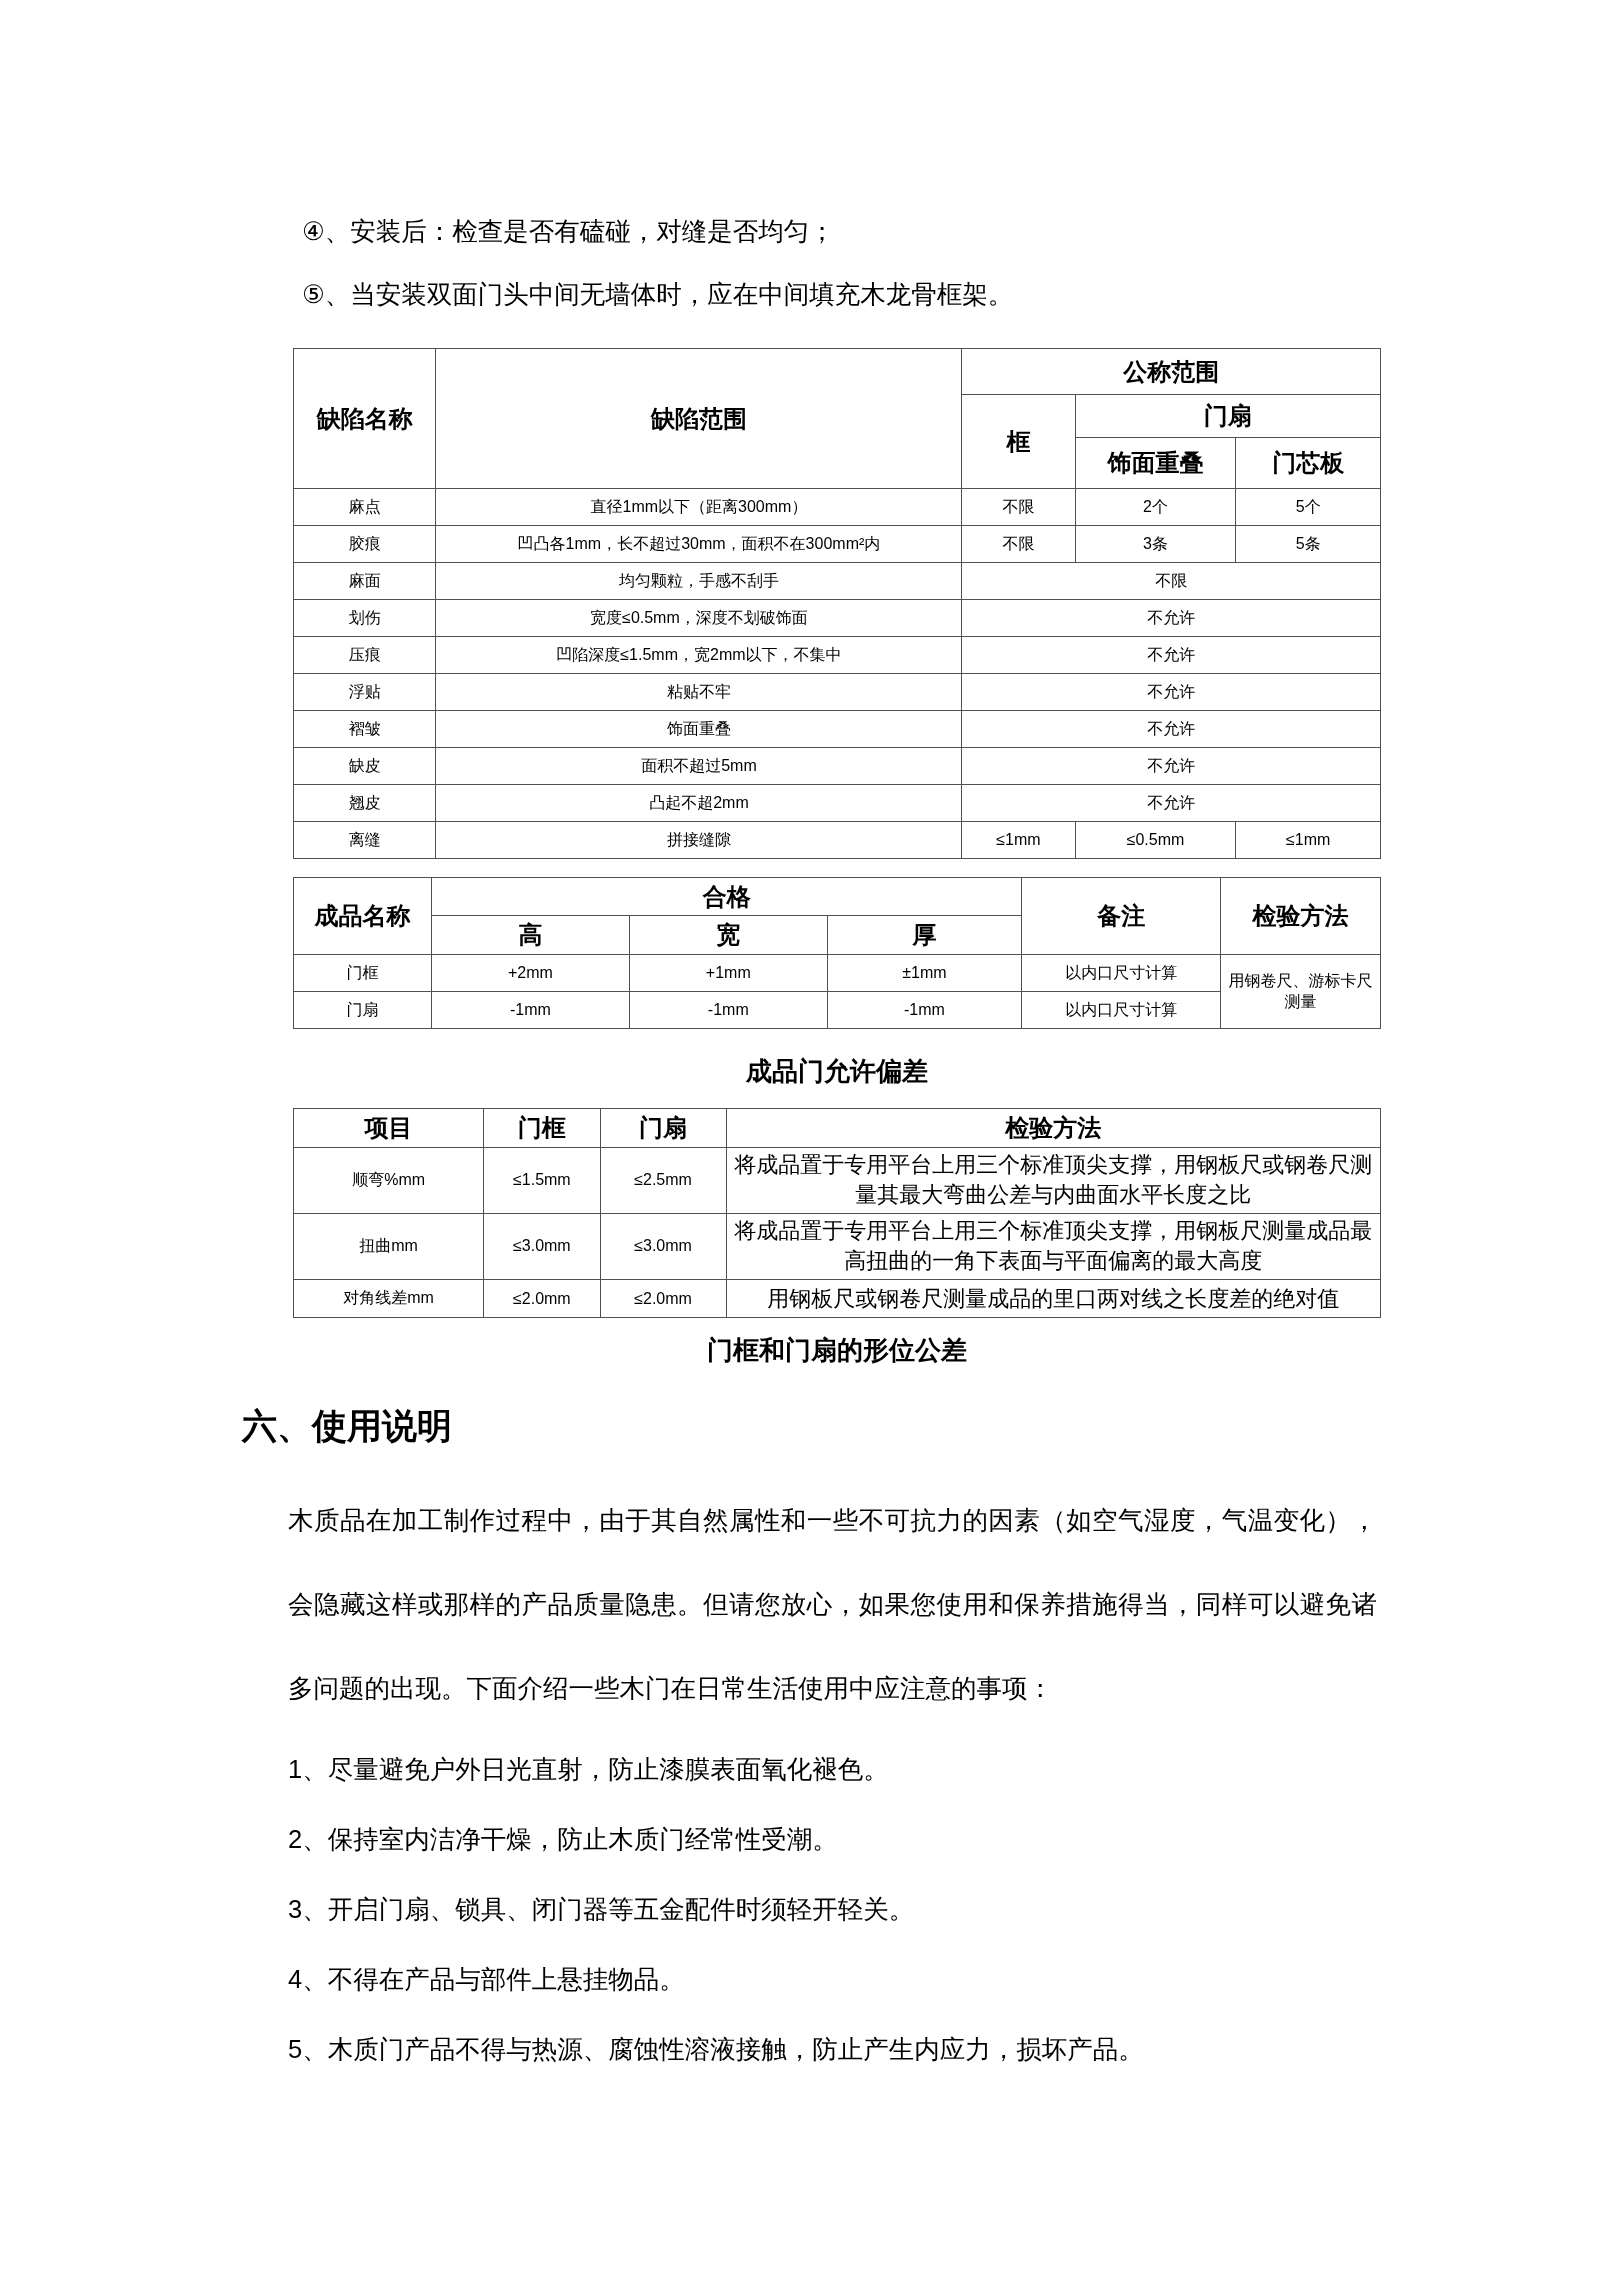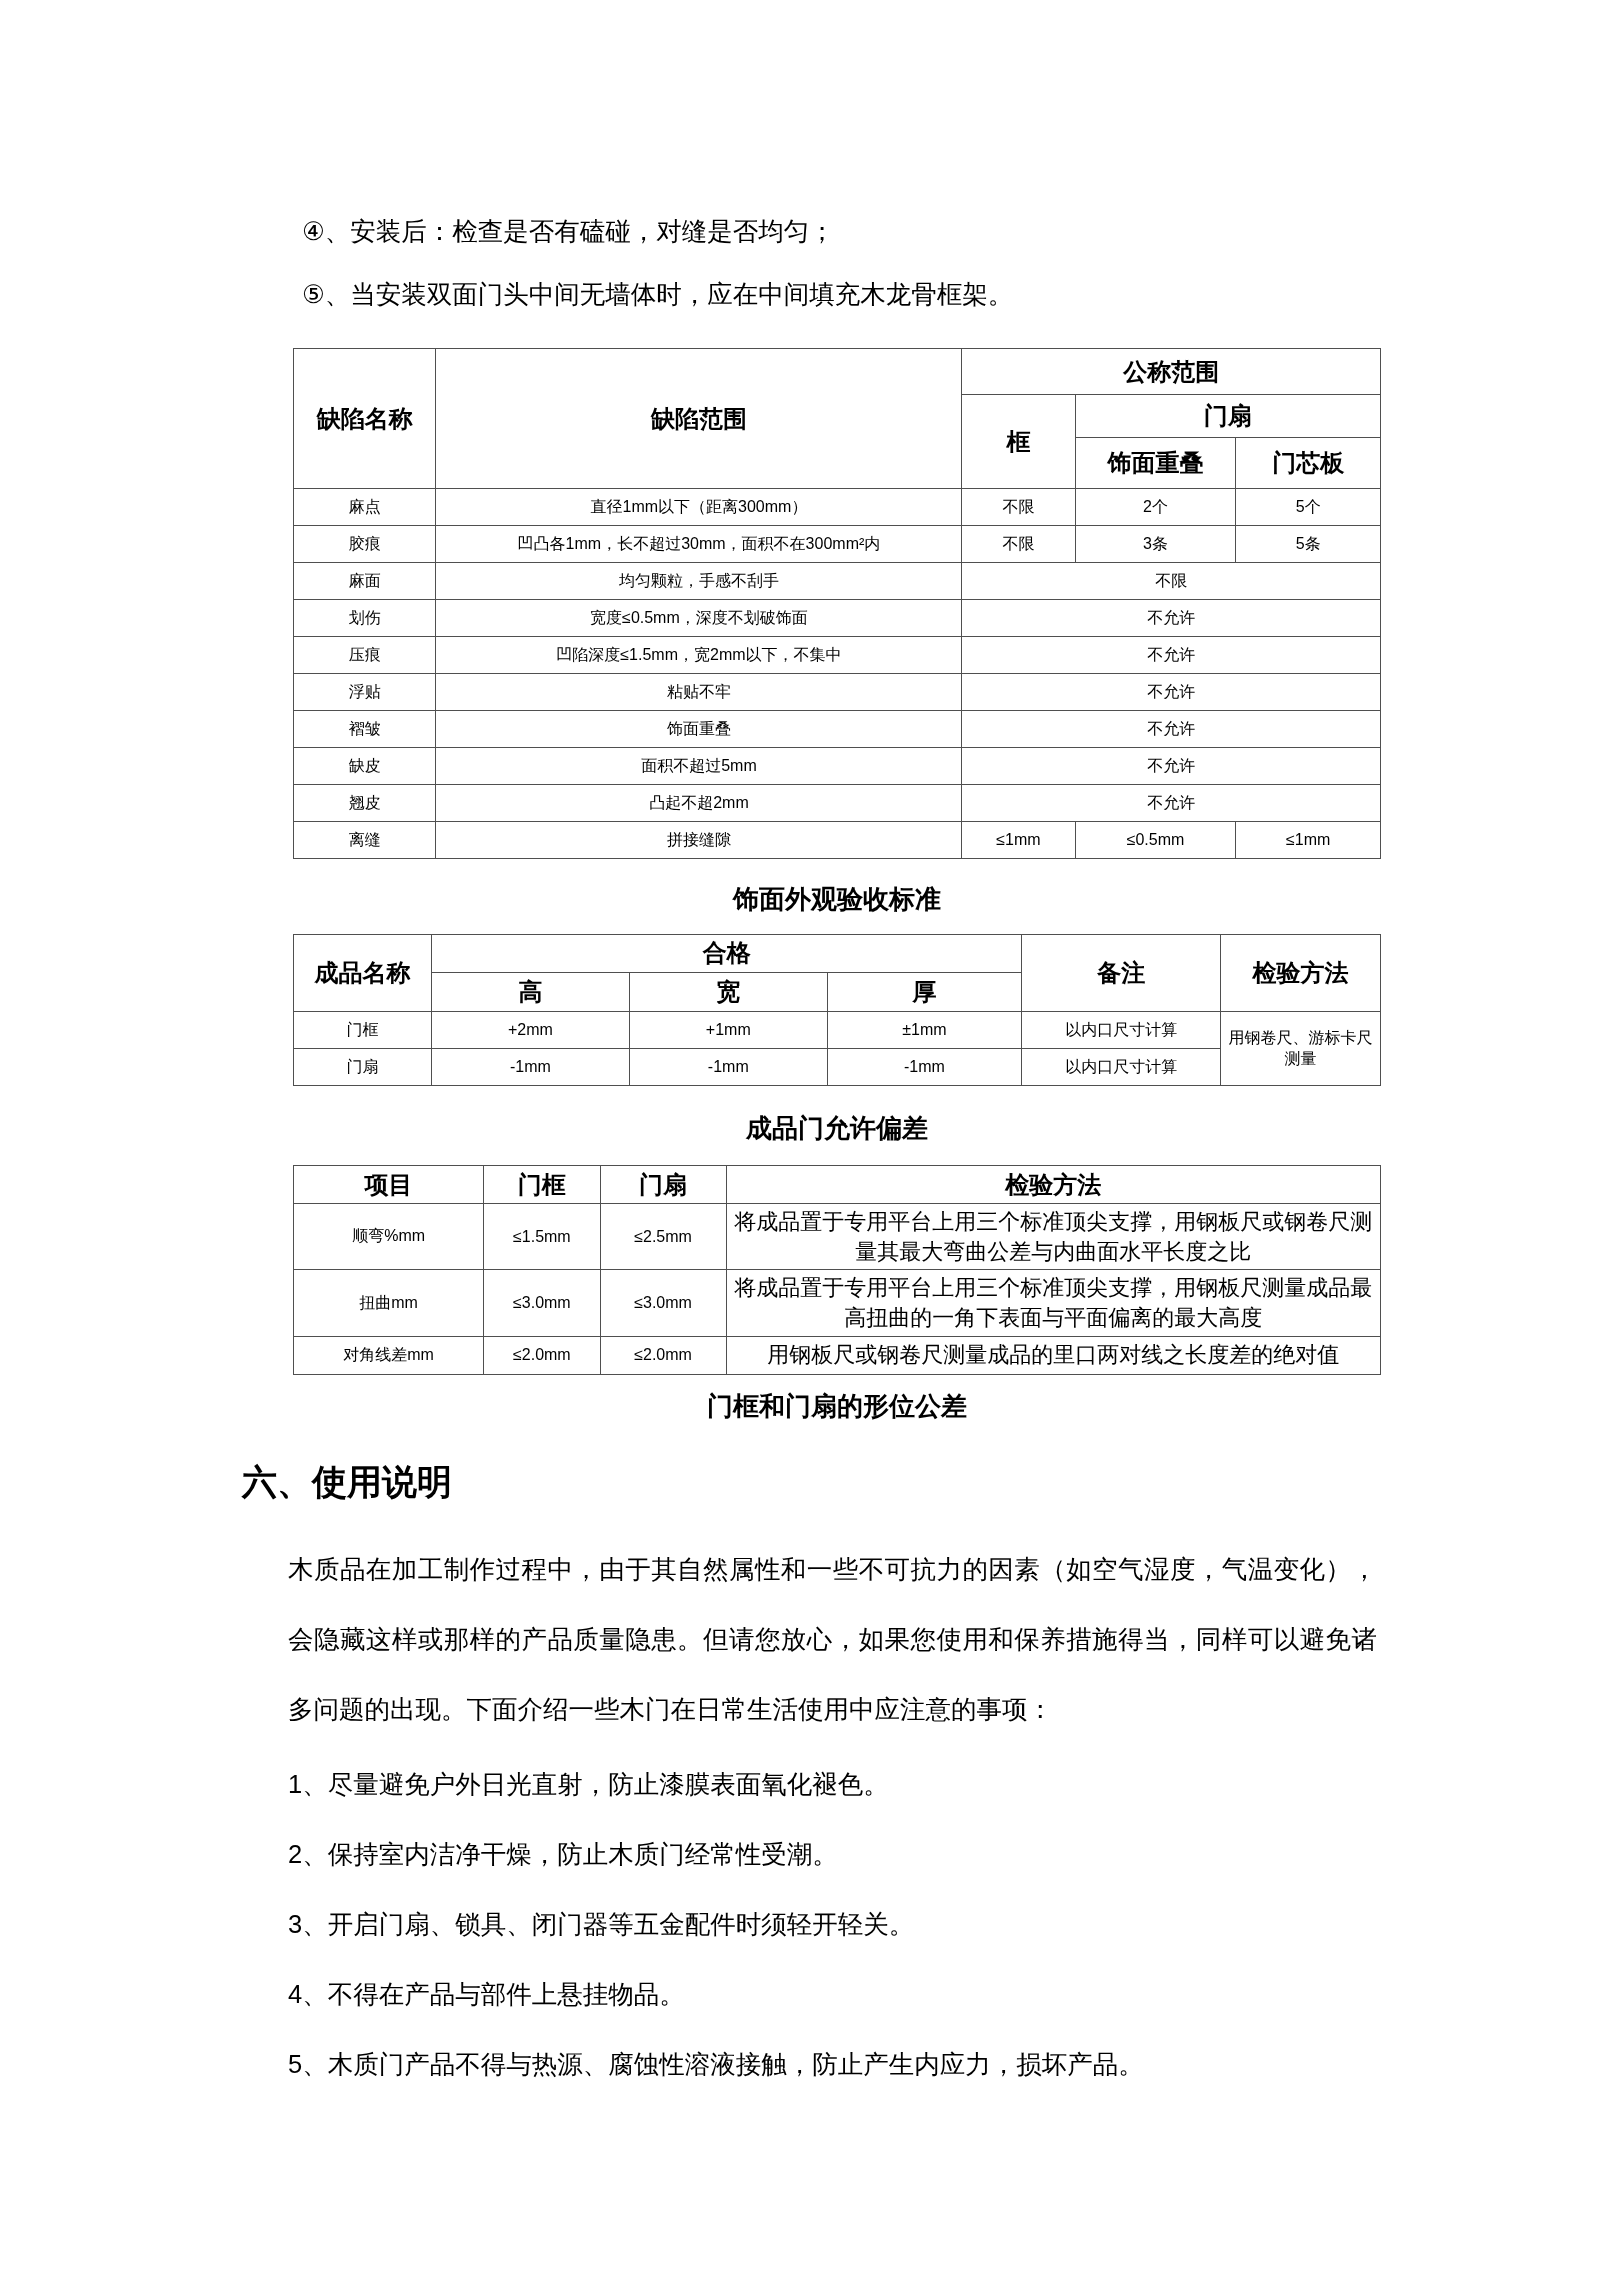--- a/index.html
+++ b/index.html
@@ -36,21 +36,21 @@
   table.t3{margin-top:20px;}
   table.t3 tr.h1{height:37px;}
   table.t3 tr.r1{height:64px;}
   table.t3 tr.r2{height:62px;}
   table.t3 tr.r3{height:38px;}
   table.t3 td.method{font-size:22px;line-height:30px;font-family:Liberation Serif, serif;}
   .section-heading{
     margin:38px 0 18px 242px;font-size:35px;font-weight:bold;line-height:42px;
   }
   .paragraph{
-    margin:31px 246px 0 288px;font-size:25.5px;line-height:70px;
+    margin:31px 246px 0 288px;font-size:25.5px;line-height:84px;
     text-align:justify;
   }
   .usage-list{margin:23.6px 0 0 288px;font-size:25.5px;line-height:33px;}
   .usage-item{margin-bottom:37px;white-space:nowrap;}
 </style>
 </head>
 <body>
 
 <div class="bullets">
   <div class="bullet-line">④、安装后：检查是否有磕碰，对缝是否均匀；</div>
@@ -132,21 +132,20 @@
     </tr>
     <tr class="dr">
       <td>离缝</td>
       <td>拼接缝隙</td>
       <td>≤1mm</td>
       <td>≤0.5mm</td>
       <td>≤1mm</td>
     </tr>
   </tbody>
     </table>
-  <div class="caption cap1">饰面外观验收标准</div>
 
   <table class="t2">
     <colgroup>
       <col style="width:12.7%">
         <col style="width:18.2%">
         <col style="width:18.2%">
       <col style="width:17.9%">
         <col style="width:18.3%">
         <col style="width:14.7%">
     </colgroup>

